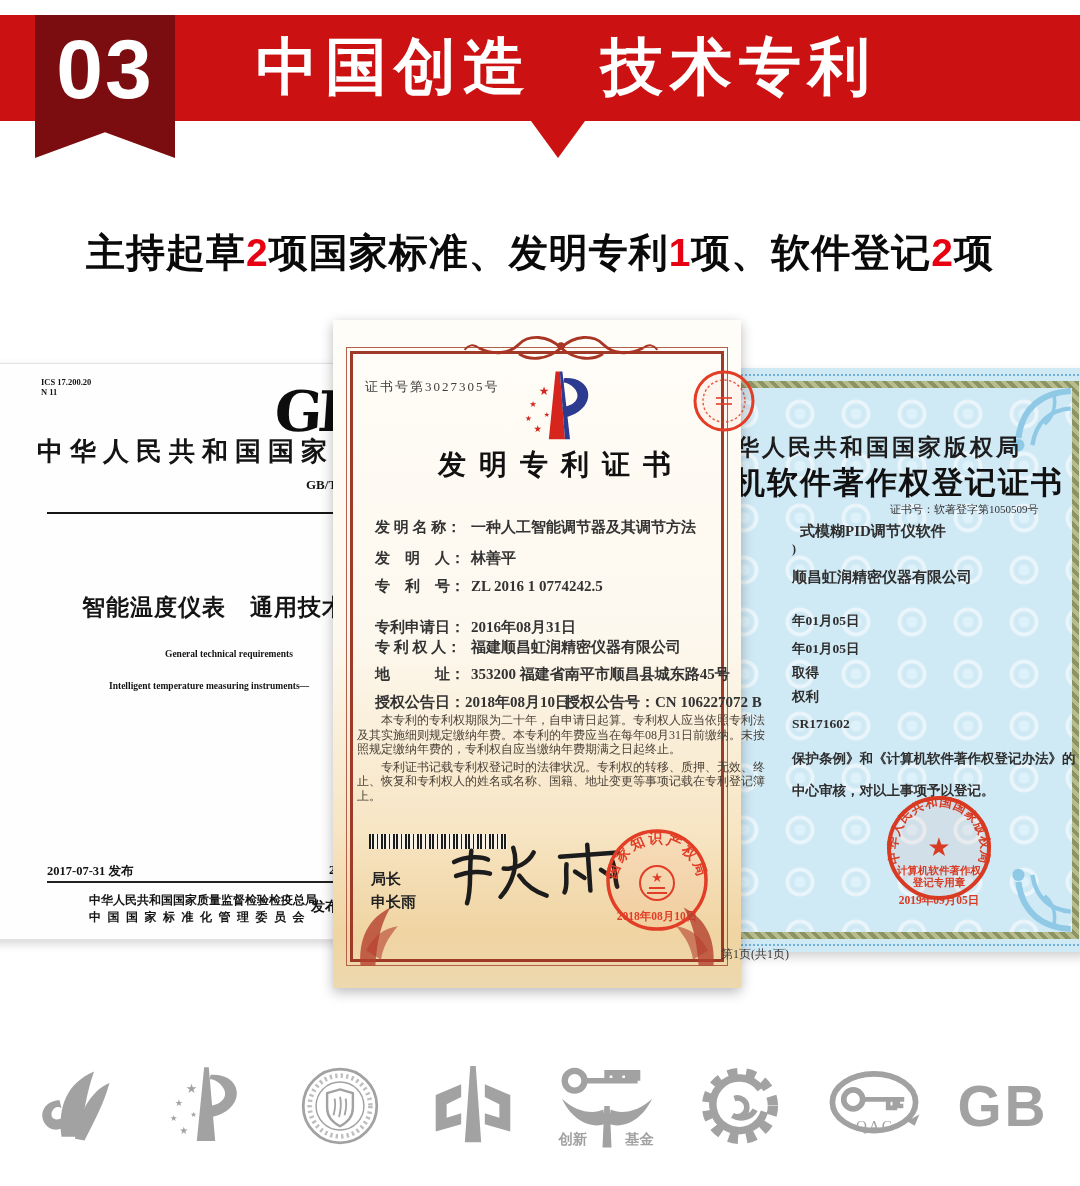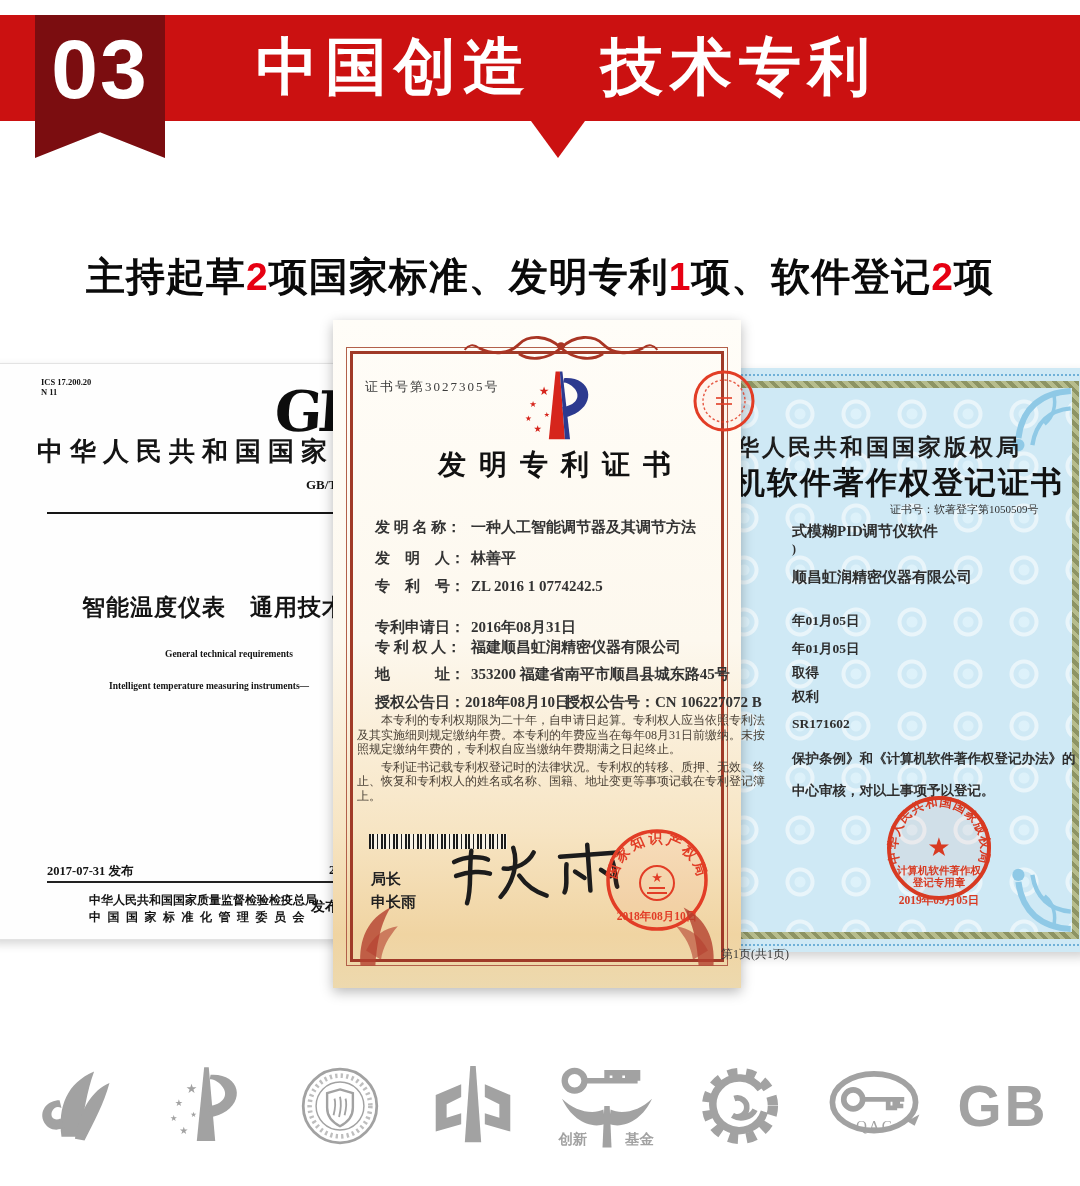--- a/index.html
+++ b/index.html
@@ -6,28 +6,28 @@
   .canvas{position:relative;width:1080px;height:1186px;background:#ffffff;overflow:hidden;
           font-family:"Liberation Sans",sans-serif;}
   .abs{position:absolute;}
   .nowrap{white-space:nowrap;}
 
   
   .band{position:absolute;left:0;top:15px;width:1080px;height:106px;background:#cb1111;}
   .band-notch{position:absolute;left:531px;top:121px;width:0;height:0;
               border-left:27px solid transparent;border-right:27px solid transparent;
               border-top:37px solid #cb1111;}
-  .ribbon{position:absolute;left:35px;top:15px;width:130px;height:143px;background:#7b0d10;
+  .ribbon{position:absolute;left:35px;top:15px;width:140px;height:143px;background:#7b0d10;
           clip-path:polygon(0 0,100% 0,100% 100%,50% 82%,0 100%);
           display:flex;align-items:flex-start;justify-content:center;}
   .ribbon-num{color:#fff;font-size:84px;font-weight:bold;line-height:108px;letter-spacing:2px;}
   .band-title{position:absolute;left:256px;top:15px;height:138px;line-height:104px;
               color:#fff;font-size:62px;font-weight:900;letter-spacing:7px;white-space:nowrap;}
   .subtitle{position:absolute;left:0;top:226px;width:1080px;text-align:center;
-            font-size:39px;font-weight:bold;color:#0a0a0a;letter-spacing:1px;white-space:nowrap;margin-top:24px;}
+            font-size:39px;font-weight:bold;color:#0a0a0a;letter-spacing:1px;white-space:nowrap;}
   .subtitle .red{color:#e60012;}
 
   
   .doc-left{position:absolute;left:-12px;top:363px;width:412px;height:575px;background:#fefefe;
             border:1px solid #e3e3e3;box-shadow:4px 4px 9px rgba(0,0,0,.16);z-index:1;
             font-family:"Liberation Serif",serif;color:#141414;}
   .ics{left:52px;top:13px;font-size:8.5px;font-weight:bold;line-height:10px;}
   .gbmark{left:286px;top:14px;font-size:56px;font-weight:900;letter-spacing:-5px;
           font-family:"DejaVu Serif",serif;transform:skewX(-4deg);color:#0d0d0d;}
   .std-heading{left:48px;top:70px;font-size:26px;font-weight:bold;letter-spacing:7px;}
@@ -145,21 +145,21 @@
     <svg class="sw-corner-br" width="96" height="96" viewBox="0 0 110 110" fill="none" stroke="#8fc9e6">
       <path d="M104 8 C70 10 48 28 44 62" stroke-width="7"></path>
       <path d="M104 28 C80 30 64 44 60 70" stroke-width="5"></path>
       <path d="M84 10 C88 24 84 38 74 46" stroke-width="4"></path>
       <circle cx="44" cy="70" r="7" fill="#8fc9e6" stroke="none"></circle>
     </svg>
     <div class="sw-agency">中华人民共和国国家版权局</div>
     <div class="sw-title">计算机软件著作权登记证书</div>
     <div class="sw-certno">证书号：软著登字第1050509号</div>
     <div id="sw-frags">
-        <div class="sfrag" style="top: 154px; font-size: 15px;">式模糊PID调节仪软件</div>
+        <div class="sfrag" style="top: 154px; font-size: 15px; margin-left: 8px;">式模糊PID调节仪软件</div>
         <div class="sfrag" style="top: 174px; font-size: 12px;">)</div>
         <div class="sfrag" style="top: 200px; font-size: 15px;">顺昌虹润精密仪器有限公司</div>
         <div class="sfrag" style="top: 244px; font-size: 13.5px;">年01月05日</div>
         <div class="sfrag" style="top: 272px; font-size: 13.5px;">年01月05日</div>
         <div class="sfrag" style="top: 296px; font-size: 13.5px;">取得</div>
         <div class="sfrag" style="top: 320px; font-size: 13.5px;">权利</div>
         <div class="sfrag" style="top: 348px; font-size: 13.5px;">SR171602</div>
         <div class="sfrag" style="top: 382px; font-size: 13.5px;">保护条例》和《计算机软件著作权登记办法》的</div>
         <div class="sfrag" style="top: 414px; font-size: 13.5px;">中心审核，对以上事项予以登记。</div>
       </div>

